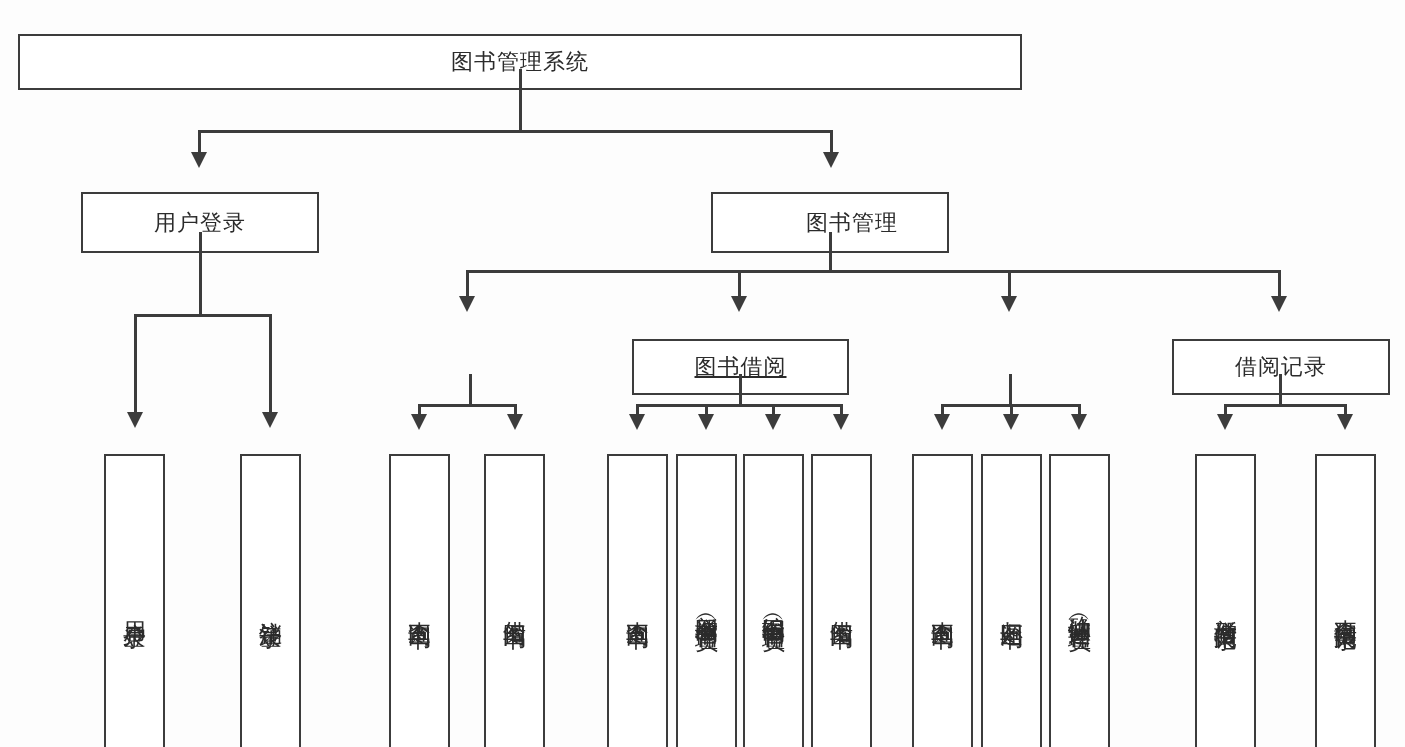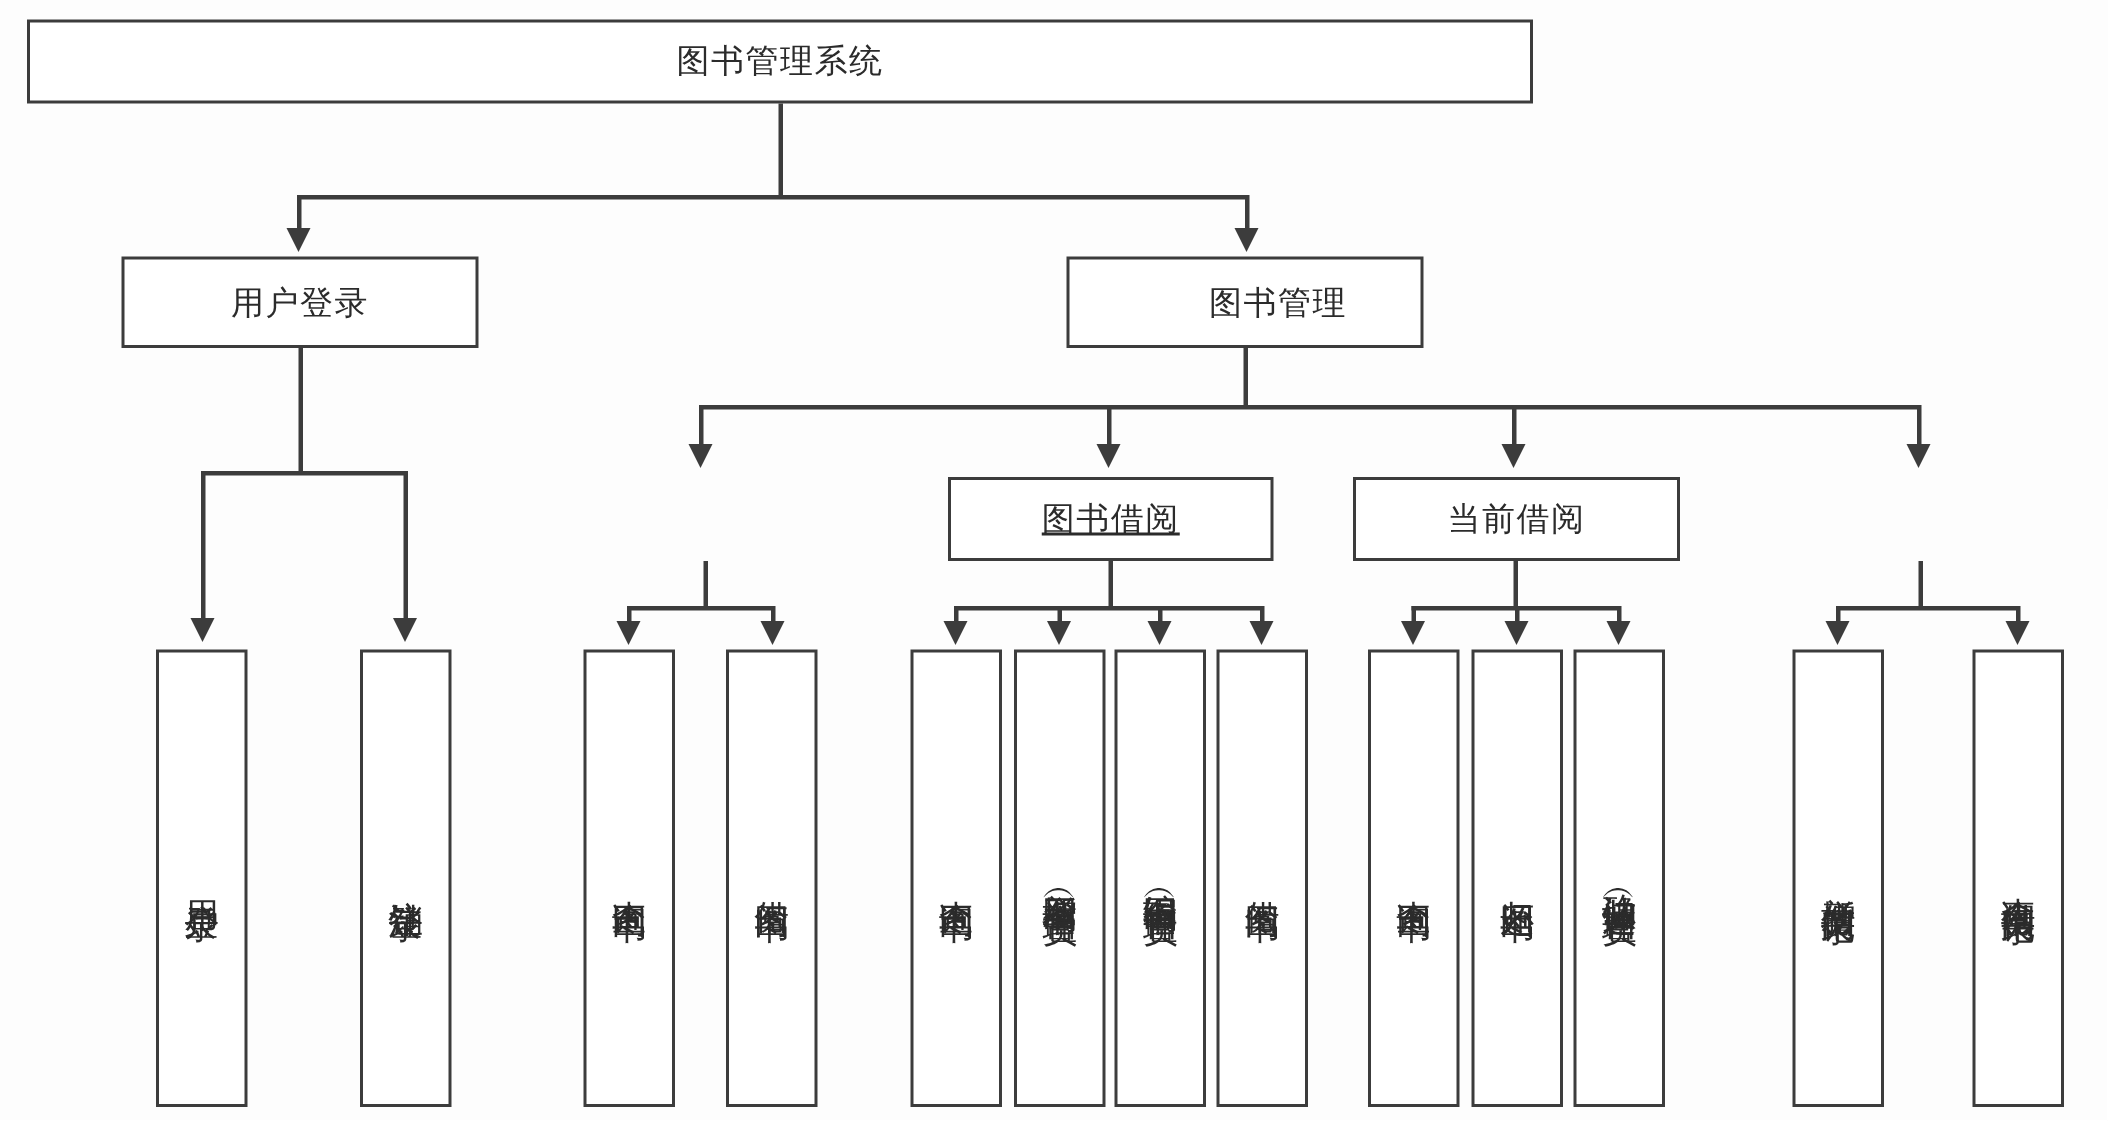--- a/index.html
+++ b/index.html
@@ -19,20 +19,21 @@
   }
   .node {
     position: absolute;
     box-sizing: border-box;
     border: 2.5px solid #3c3c3c;
     background: #ffffff;
     display: flex;
     align-items: center;
     justify-content: center;
     color: #2b2b2b;
+    margin-top: 21px;
   }
   .node.horiz {
     font-size: 22px;
     letter-spacing: 1px;
   }
   .node.vert {
     writing-mode: vertical-rl;
     text-orientation: upright;
     font-size: 23px;
     line-height: 1.18;
@@ -107,22 +108,22 @@
   <div class="conn v" style="left:738px; top:270px; height:30px;"></div>
   <div class="arrow" style="left:731px; top:296px;"></div>
   <div class="conn v" style="left:1008px; top:270px; height:30px;"></div>
   <div class="arrow" style="left:1001px; top:296px;"></div>
   <div class="conn v" style="left:1278px; top:270px; height:30px;"></div>
   <div class="arrow" style="left:1271px; top:296px;"></div>
 
   <div class="node horiz" style="left:632px; top:318px; width:217px; height:56px;text-decoration:underline;">
     <span>图书借阅</span>
   </div>
-  <div class="node horiz" style="left:902px; top:318px; width:218px; height:56px;">
-    <span>当前借阅</span>
+  <div class="node horiz" style="left:1172px; top:318px; width:218px; height:56px;">
+    <span>借阅记录</span>
   </div>
 
   <div class="conn v" style="left:469px; top:374px; height:32px;"></div>
   <div class="conn h" style="left:418px; top:404px; width:98px;"></div>
   <div class="conn v" style="left:418px; top:404px; height:13px;"></div>
   <div class="arrow" style="left:411px; top:414px;"></div>
   <div class="conn v" style="left:514px; top:404px; height:13px;"></div>
   <div class="arrow" style="left:507px; top:414px;"></div>
 
   <div class="conn v" style="left:739px; top:374px; height:32px;"></div>

